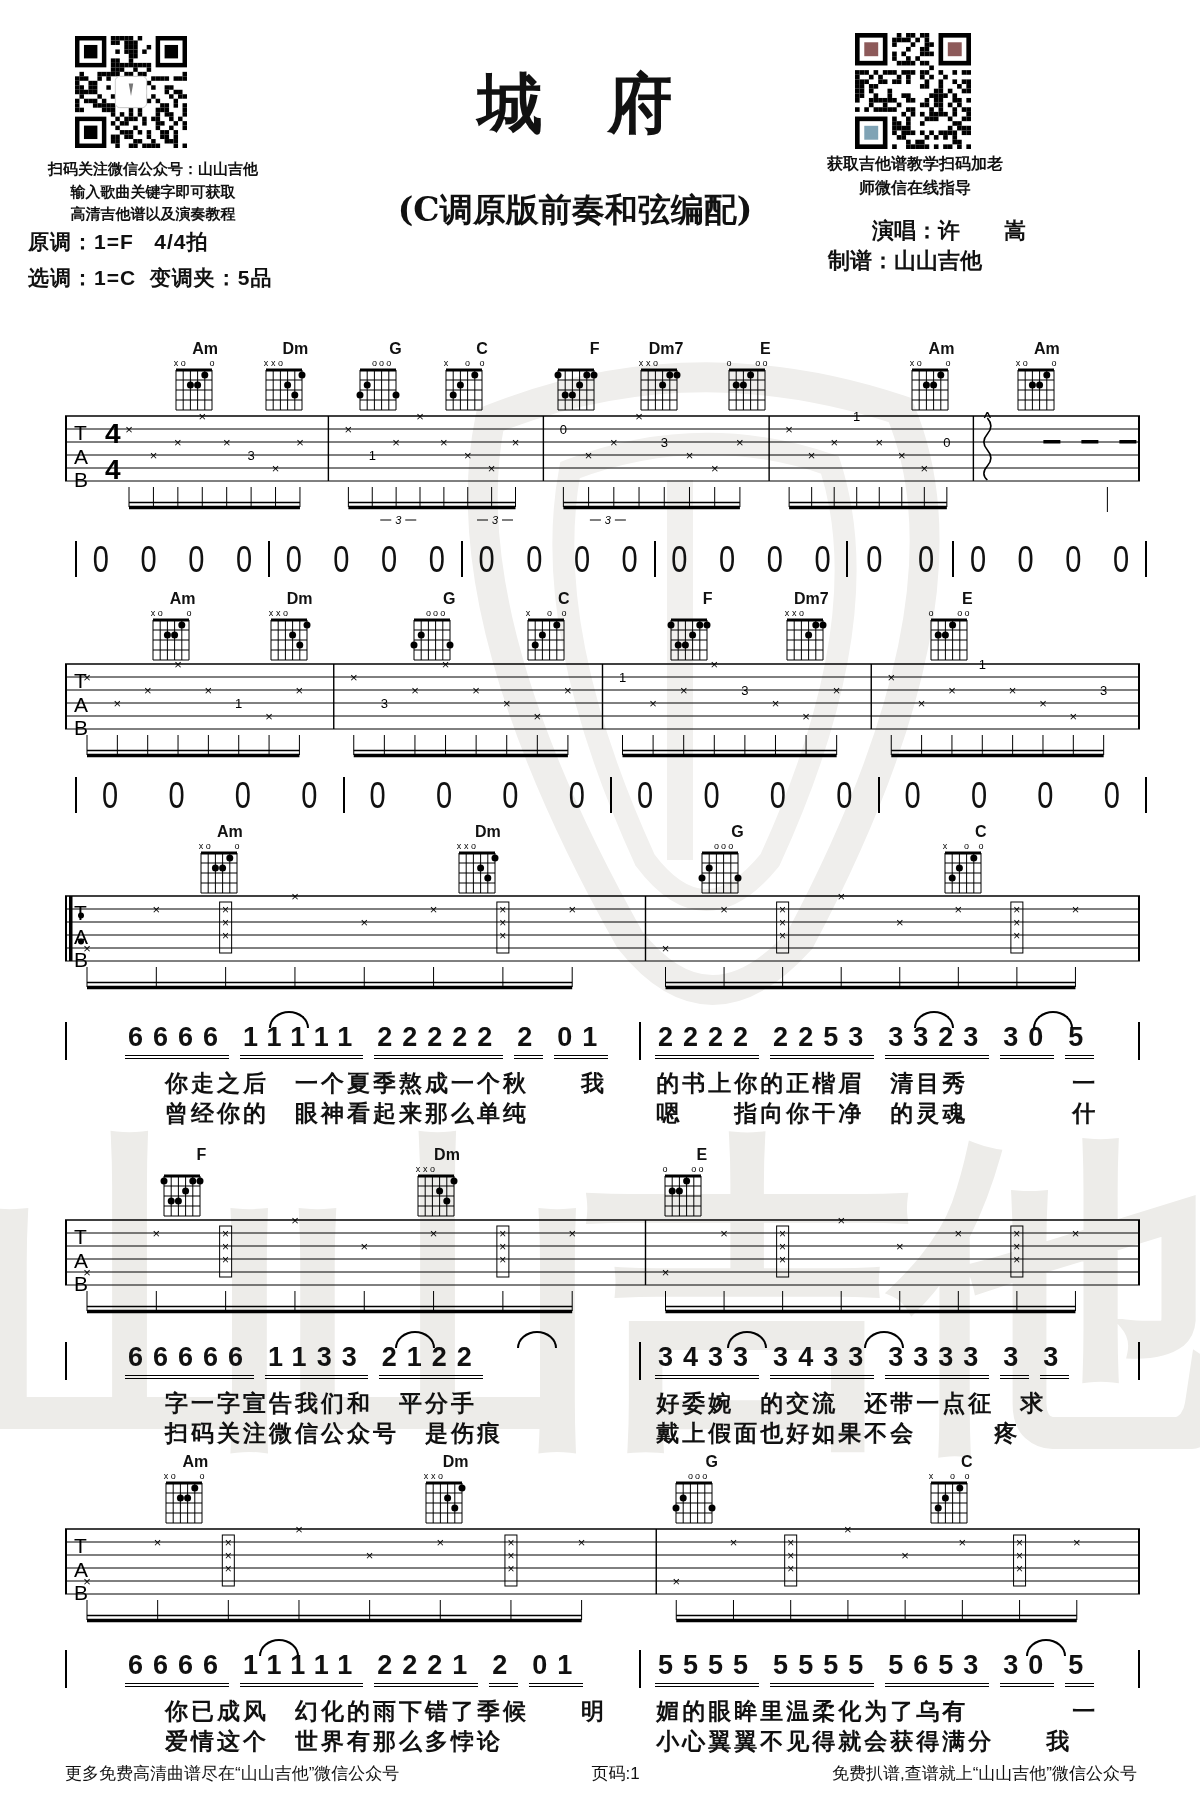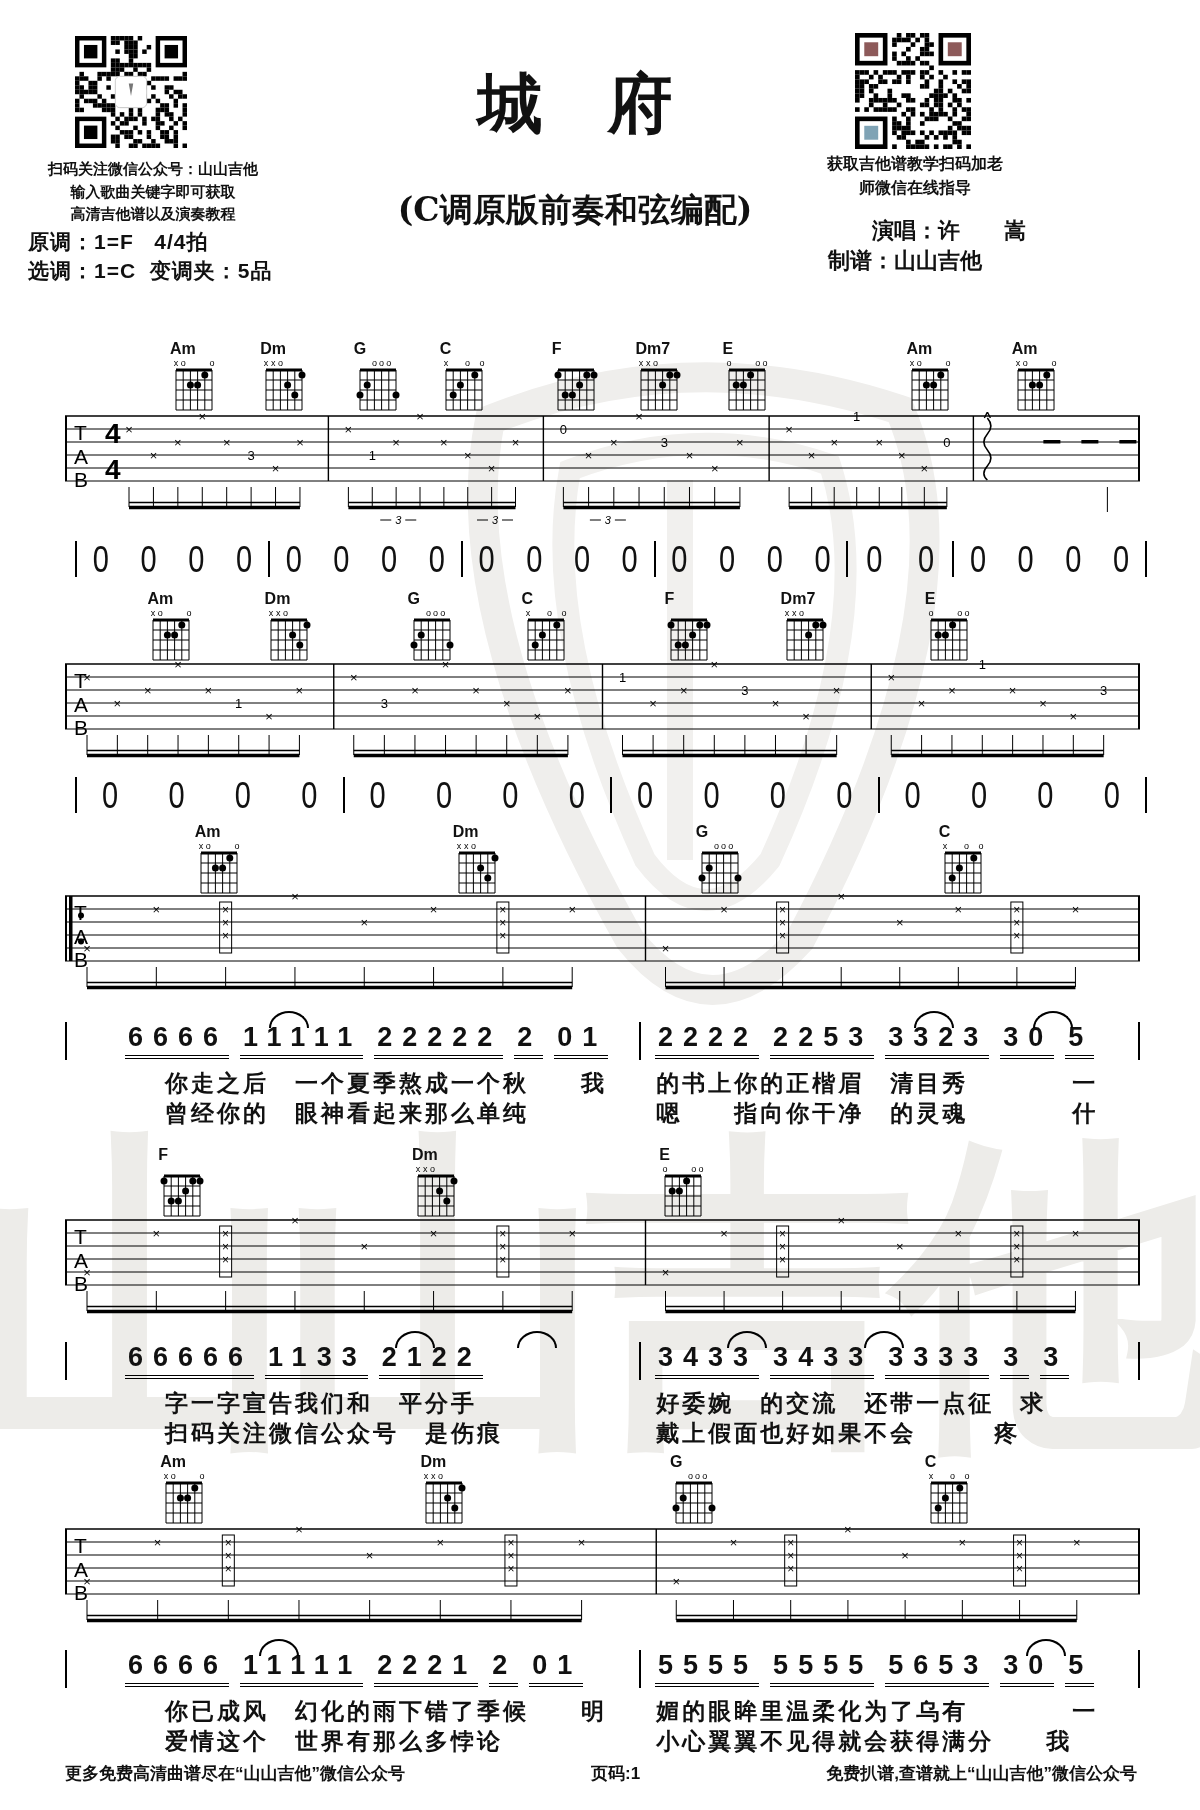--- a/index.html
+++ b/index.html
@@ -16,21 +16,21 @@
   .qr-cap{font-weight:bold;font-size:15px;line-height:1.5;text-align:center;}
   .keyline{font-weight:bold;font-size:21px;letter-spacing:1px;white-space:nowrap;}
   #title{left:0;top:68px;width:1150px;text-align:center;font-family:"DejaVu Serif",serif;
          font-weight:bold;font-size:65px;line-height:1.1;}
   #subtitle{left:0;top:188px;width:1150px;text-align:center;font-family:"DejaVu Serif",serif;
             font-weight:bold;font-size:33px;}
   .credit{font-weight:bold;font-size:22px;white-space:nowrap;}
   
   .system{position:absolute;left:65px;width:1075px;}
   .chordrow{position:relative;height:70px;}
-  .chord{position:absolute;width:48px;text-align:left;}
+  .chord{position:absolute;width:48px;text-align:right;}
   .chord .cname{font-size:16px;font-weight:600;line-height:14px;height:14px;}
   
   .restline{position:absolute;left:75px;width:1072px;height:46px;display:flex;align-items:center;}
   .rmeas{display:flex;justify-content:space-around;align-items:center;height:100%;}
   .rz{font-size:29px;line-height:1;transform:scaleY(1.3);font-weight:400;}
   .rbar{width:2px;height:36px;background:#000;flex:0 0 2px;}
   
   .verse{position:absolute;left:65px;width:1075px;}
   .vnums{position:relative;display:flex;height:46px;align-items:flex-start;}
   .vcellL{width:53.5%;padding-left:58px;box-sizing:border-box;display:flex;align-items:center;}
@@ -38,21 +38,21 @@
   .vbar{width:2px;height:38px;background:#000;flex:0 0 2px;margin-top:0;}
   .ngroup{border-bottom:4px double #000;padding:0 1px 2px 3px;margin-right:11px;
           font-size:27px;font-weight:bold;letter-spacing:10px;line-height:1.15;white-space:nowrap;}
   .arc{position:absolute;top:-11px;width:36px;height:15px;border:2px solid #000;border-bottom:none;
        border-radius:50% 50% 0 0/100% 100% 0 0;}
   .vlyr{display:flex;height:30px;font-size:23px;font-weight:bold;letter-spacing:3px;white-space:nowrap;}
   .vlyr .lL{width:53.5%;padding-left:100px;box-sizing:border-box;}
   .vlyr .lR{width:46.5%;padding-left:16px;box-sizing:border-box;}
   
   #footer{left:65px;top:1762px;width:1072px;display:flex;justify-content:space-between;
-          font-size:17px;font-weight:bold;}
+          font-size:17px;font-weight:normal;}
   svg text{font-family:"Liberation Sans",sans-serif;}
 </style>
 </head>
 <body>
 
 <div id="page">
 
   <div id="wm-text" class="abs">山山吉他</div>
   <svg id="wm-pick" class="abs" style="left:380px;top:300px" width="640" height="780" viewBox="0 0 640 780">
     <path d="M110 120 Q310 40 520 110 Q600 300 420 640 Q330 740 250 640 Q70 320 110 120 Z" fill="none" stroke="#efeeec" stroke-width="30"></path>
@@ -280,21 +280,21 @@
         <path d="M 53.760000000000005 47.488 L 58.24000000000001 47.488 L 56.00000000000001 60.03200000000001 Z" fill="#777"></path>
       </svg>
     <div class="abs qr-cap" style="left:8px;top:158px;width:290px">
       <div>扫码关注微信公众号：山山吉他</div>
       <div>输入歌曲关键字即可获取</div>
       <div>高清吉他谱以及演奏教程</div>
     </div>
     <div class="abs keyline" style="left:28px;top:228px">
       <span>原调：1=F</span>&nbsp;&nbsp;&nbsp;<span>4/4拍</span>
     </div>
-    <div class="abs keyline" style="left:28px;top:257px">
+    <div class="abs keyline" style="left:28px;top:264px">
       <span>选调：1=C</span>&nbsp;&nbsp;<span>变调夹：5品</span>
     </div>
 
     <div id="title" class="abs">城　府</div>
     <div id="subtitle" class="abs">(C调原版前奏和弦编配)</div>
 
     <svg id="qr-right" class="abs" style="left:855px;top:33px" width="116" height="116">
         <rect x="41.76" y="0" width="4.64" height="4.64" fill="#000"></rect>
         <rect x="51.04" y="0" width="4.64" height="4.64" fill="#000"></rect>
         <rect x="55.67999999999999" y="0" width="4.64" height="4.64" fill="#000"></rect>

